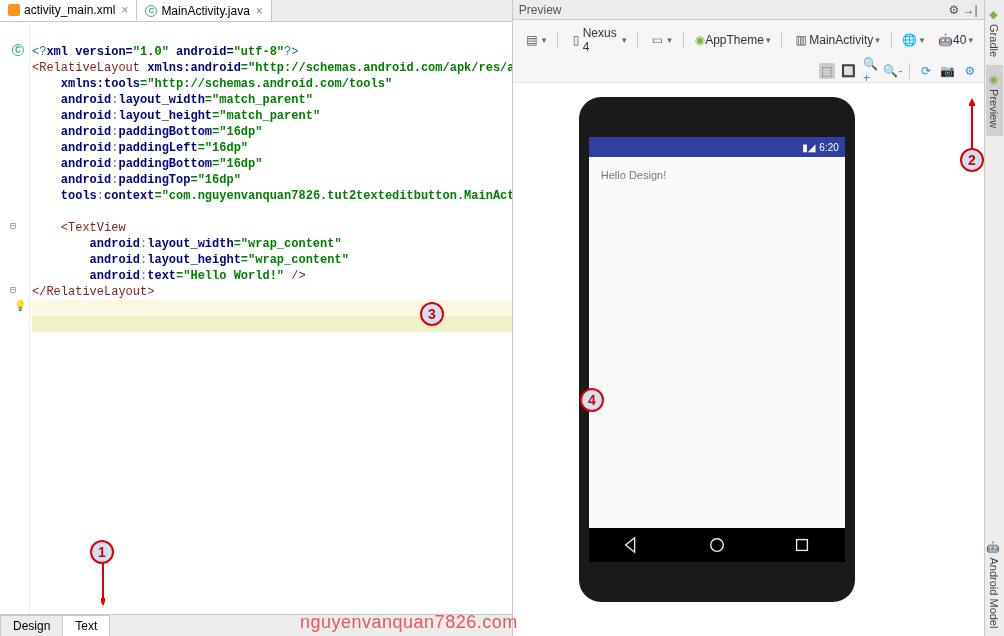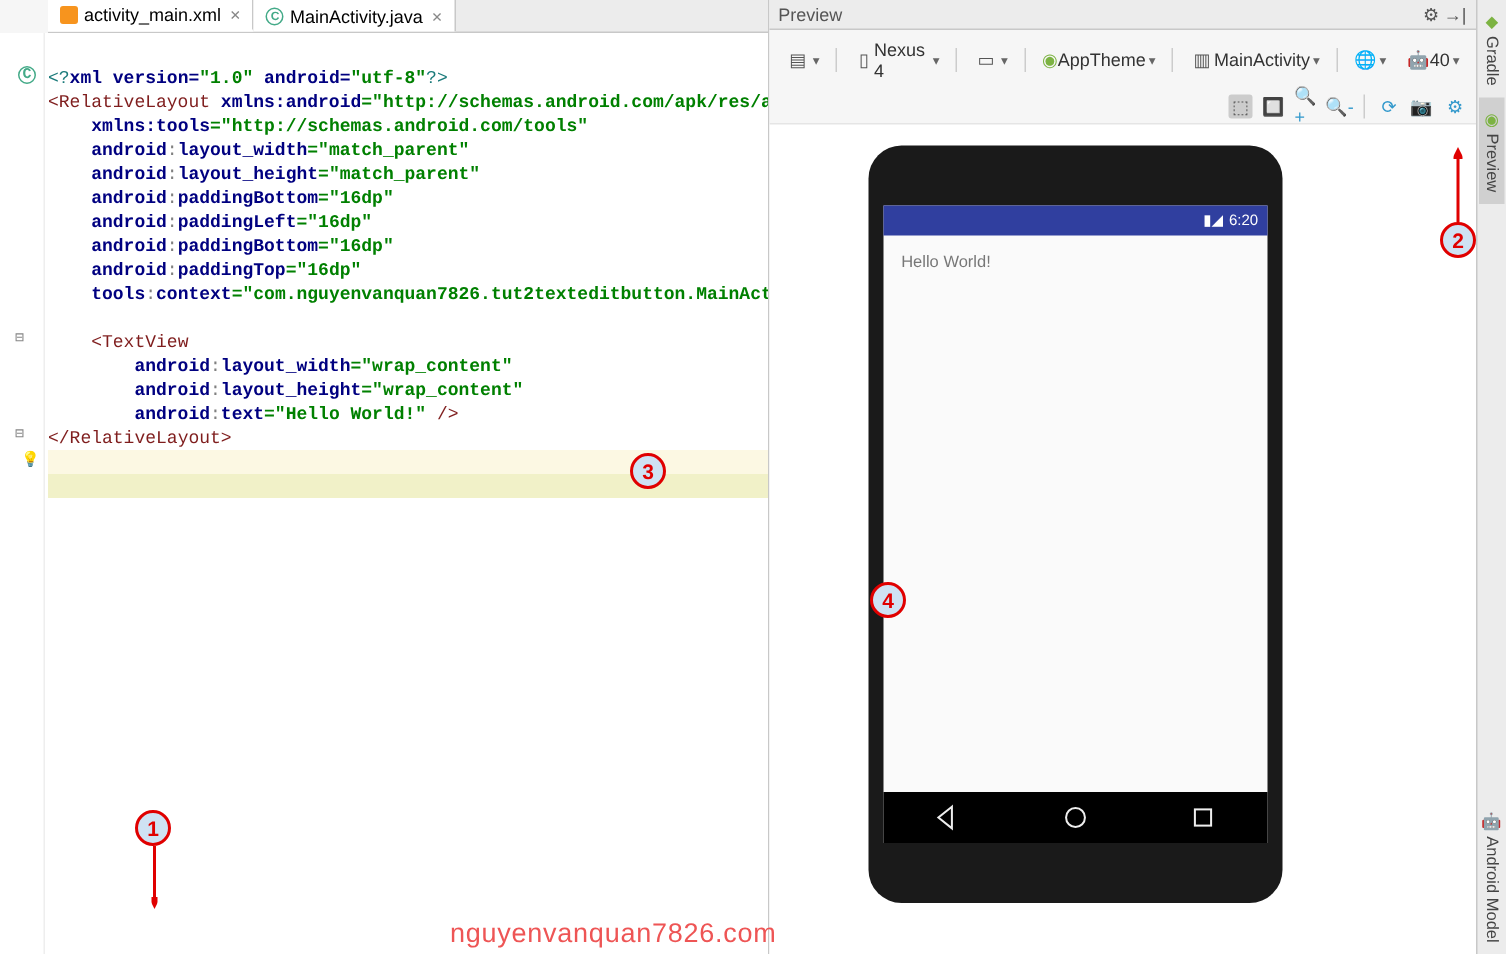--- a/index.html
+++ b/index.html
@@ -1,19 +1,19 @@
 <!DOCTYPE html>
 <html><head>
 <meta charset="utf-8">
 <style>
   * { box-sizing: border-box; }
   body { margin:0; font-family: "Segoe UI", Tahoma, sans-serif; font-size:12px; background:#ececec; width:1004px; height:636px; overflow:hidden; position:relative;}
   .main { display:flex; width:1004px; height:636px; }
   .left-pane { width:548px; display:flex; flex-direction:column; background:#f6f6f6; border-right:1px solid #c8c8c8;}
-  .tabs { display:flex; background:#ececec; border-bottom:1px solid #c8c8c8; height:22px;margin-left:32px;}
+  .tabs { display:flex; background:#ececec; border-bottom:1px solid #c8c8c8; height:22px;}
   .tab { display:flex; align-items:center; padding:2px 8px; border-right:1px solid #c8c8c8; background:#fff; }
   .tab.active { background:#fff; border-bottom:2px solid #fff;}
   .tab-ico { width:12px; height:12px; margin-right:4px; display:inline-block; }
   .ico-xml { background:#f7941e; border-radius:2px; }
   .tab-close { margin-left:6px; color:#888; }
   .editor { flex:1; background:#fff; position:relative; font-family: Consolas, "Courier New", monospace; font-size:12px; color:#000; overflow:hidden;}
   .gutter { position:absolute; left:0; top:0; width:30px; height:100%; background:#fff; border-right:1px solid #eee;}
   .gutter .mark { position:absolute; left:12px; font-size:10px; }
   .code { position:absolute; left:32px; top:6px; white-space:pre; line-height:16px; }
   .k-blue { color:#000080; font-weight:bold; }
@@ -94,20 +94,24 @@
     <span class="k-blue">tools</span><span class="k-gray">:</span><span class="k-blue">context</span><span class="k-green">="com.nguyenvanquan7826.tut2texteditbutton.MainActivity"</span>
 
     <span class="k-darkblue">&lt;TextView</span>
         <span class="k-blue">android</span><span class="k-gray">:</span><span class="k-blue">layout_width</span><span class="k-green">="wrap_content"</span>
         <span class="k-blue">android</span><span class="k-gray">:</span><span class="k-blue">layout_height</span><span class="k-green">="wrap_content"</span>
         <span class="k-blue">android</span><span class="k-gray">:</span><span class="k-blue">text</span><span class="k-green">="Hello World!"</span><span class="k-darkblue"> /&gt;</span>
 <span class="k-darkblue">&lt;/</span><span class="k-darkblue">RelativeLayout</span><span class="k-darkblue">&gt;</span>
       </div>
     </div>
 
+    <div class="bottom-tabs">
+      <div class="btab"><span>Design</span></div>
+      <div class="btab active"><span>Text</span></div>
+    </div>
   </div>
 
   <div class="right-pane" style="margin-right:20px">
     <div class="preview-header">
       <span class="preview-title">Preview</span>
       <span class="tb-icon">⚙</span>
       <span class="tb-icon">→|</span>
     </div>
     <div class="toolbar-row">
       <div class="tb-item dd">
@@ -159,21 +163,21 @@
       <span class="tb-icon" style="color:#39c">⚙</span>
     </div>
     <div class="preview-canvas">
       <div class="phone">
         <div class="phone-screen">
           <div class="status-bar">
             <span>▮◢</span>
             <span>6:20</span>
           </div>
           <div class="app-content">
-            <span>Hello World!</span>
+            <span>Hello Design!</span>
           </div>
           <div class="nav-bar">
             <svg class="nav-btn" viewBox="0 0 20 20">
                 <path d="M14 2 L4 10 L14 18 Z" fill="none" stroke="#eee" stroke-width="1.5"></path>
               </svg>
             <svg class="nav-btn" viewBox="0 0 20 20">
                 <circle cx="10" cy="10" r="7" fill="none" stroke="#eee" stroke-width="1.5"></circle>
               </svg>
             <svg class="nav-btn" viewBox="0 0 20 20">
                 <rect x="4" y="4" width="12" height="12" fill="none" stroke="#eee" stroke-width="1.5"></rect>

